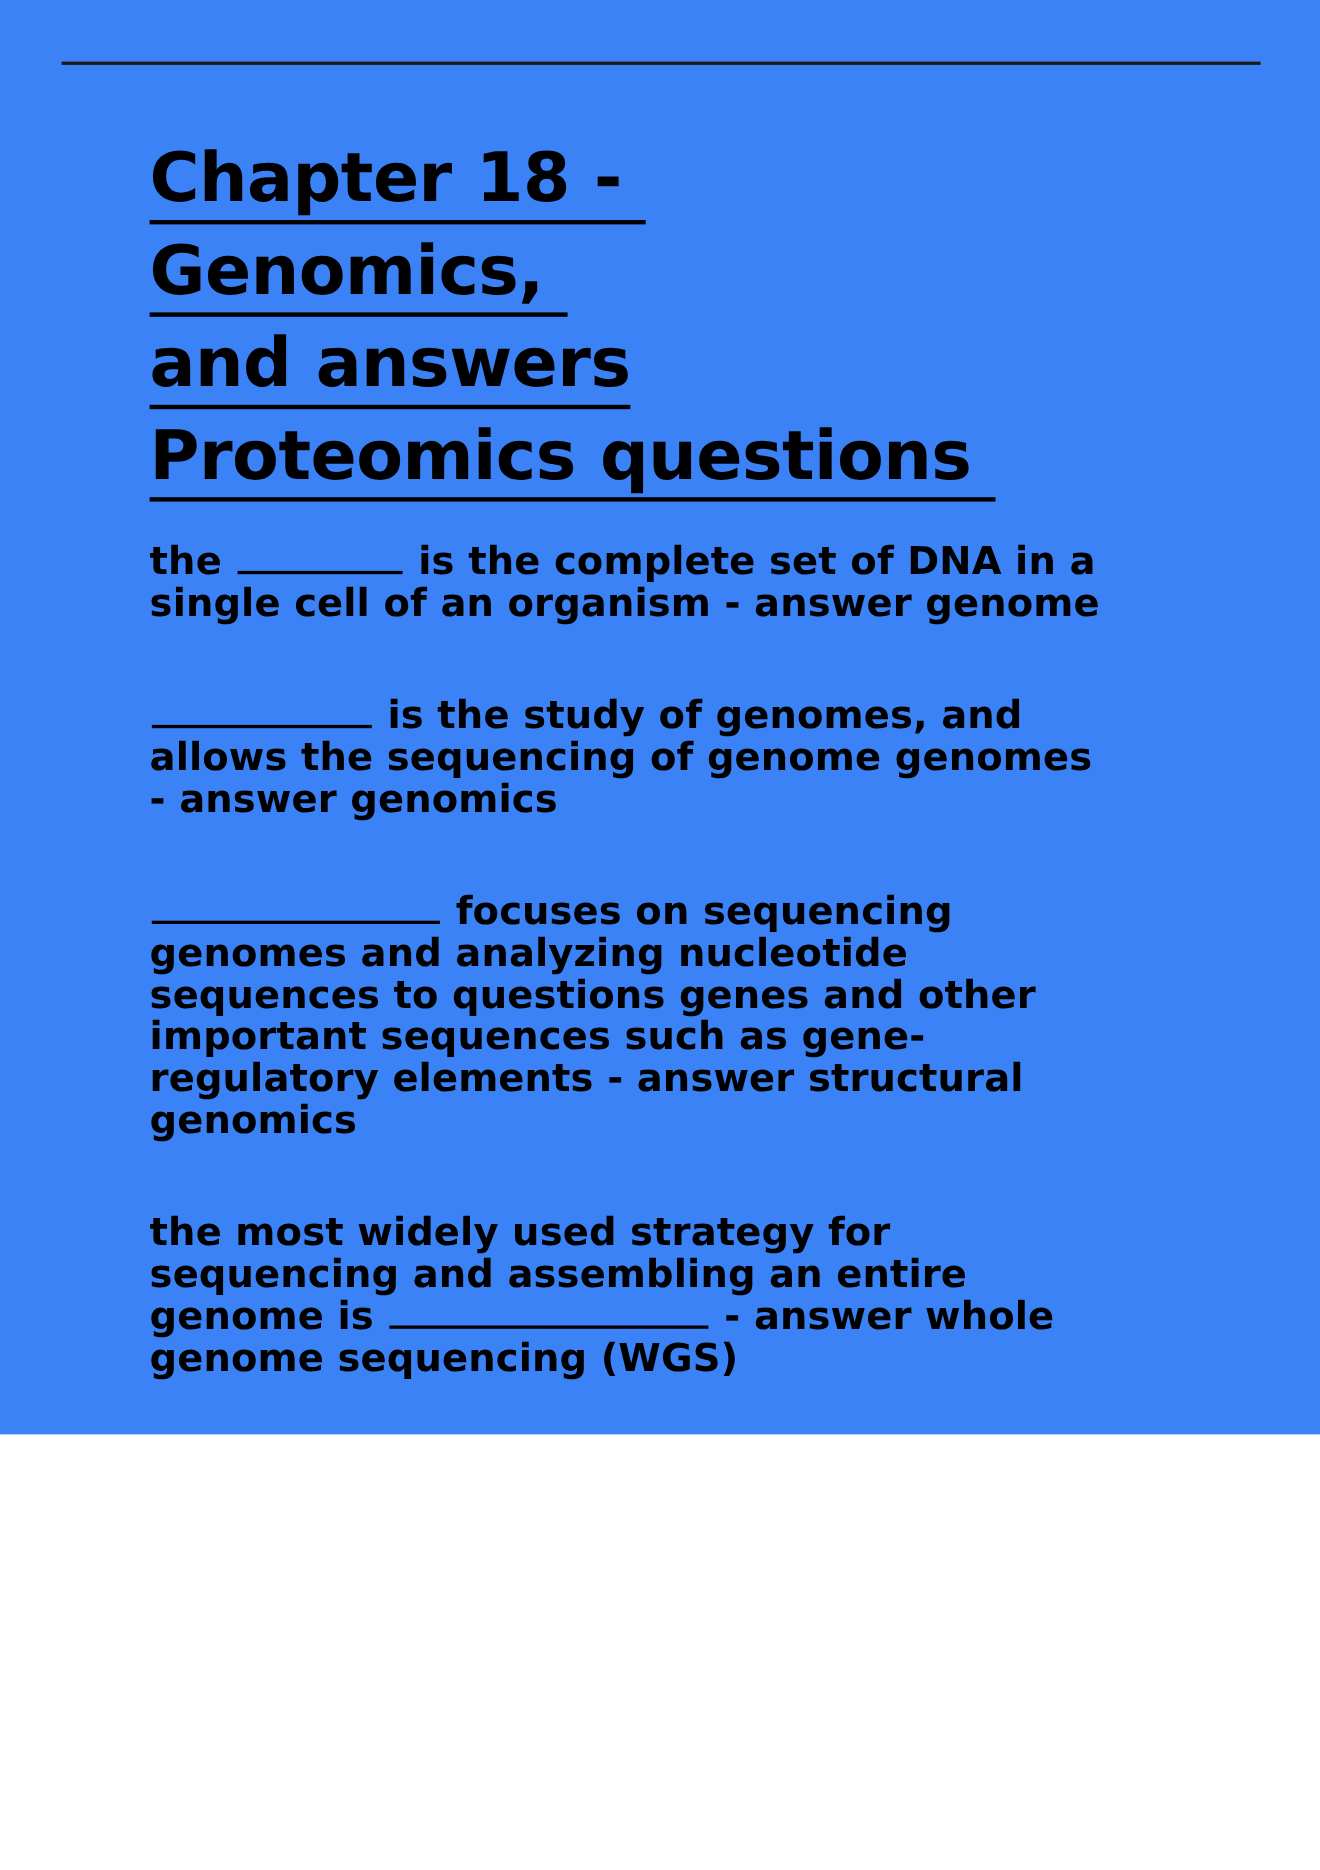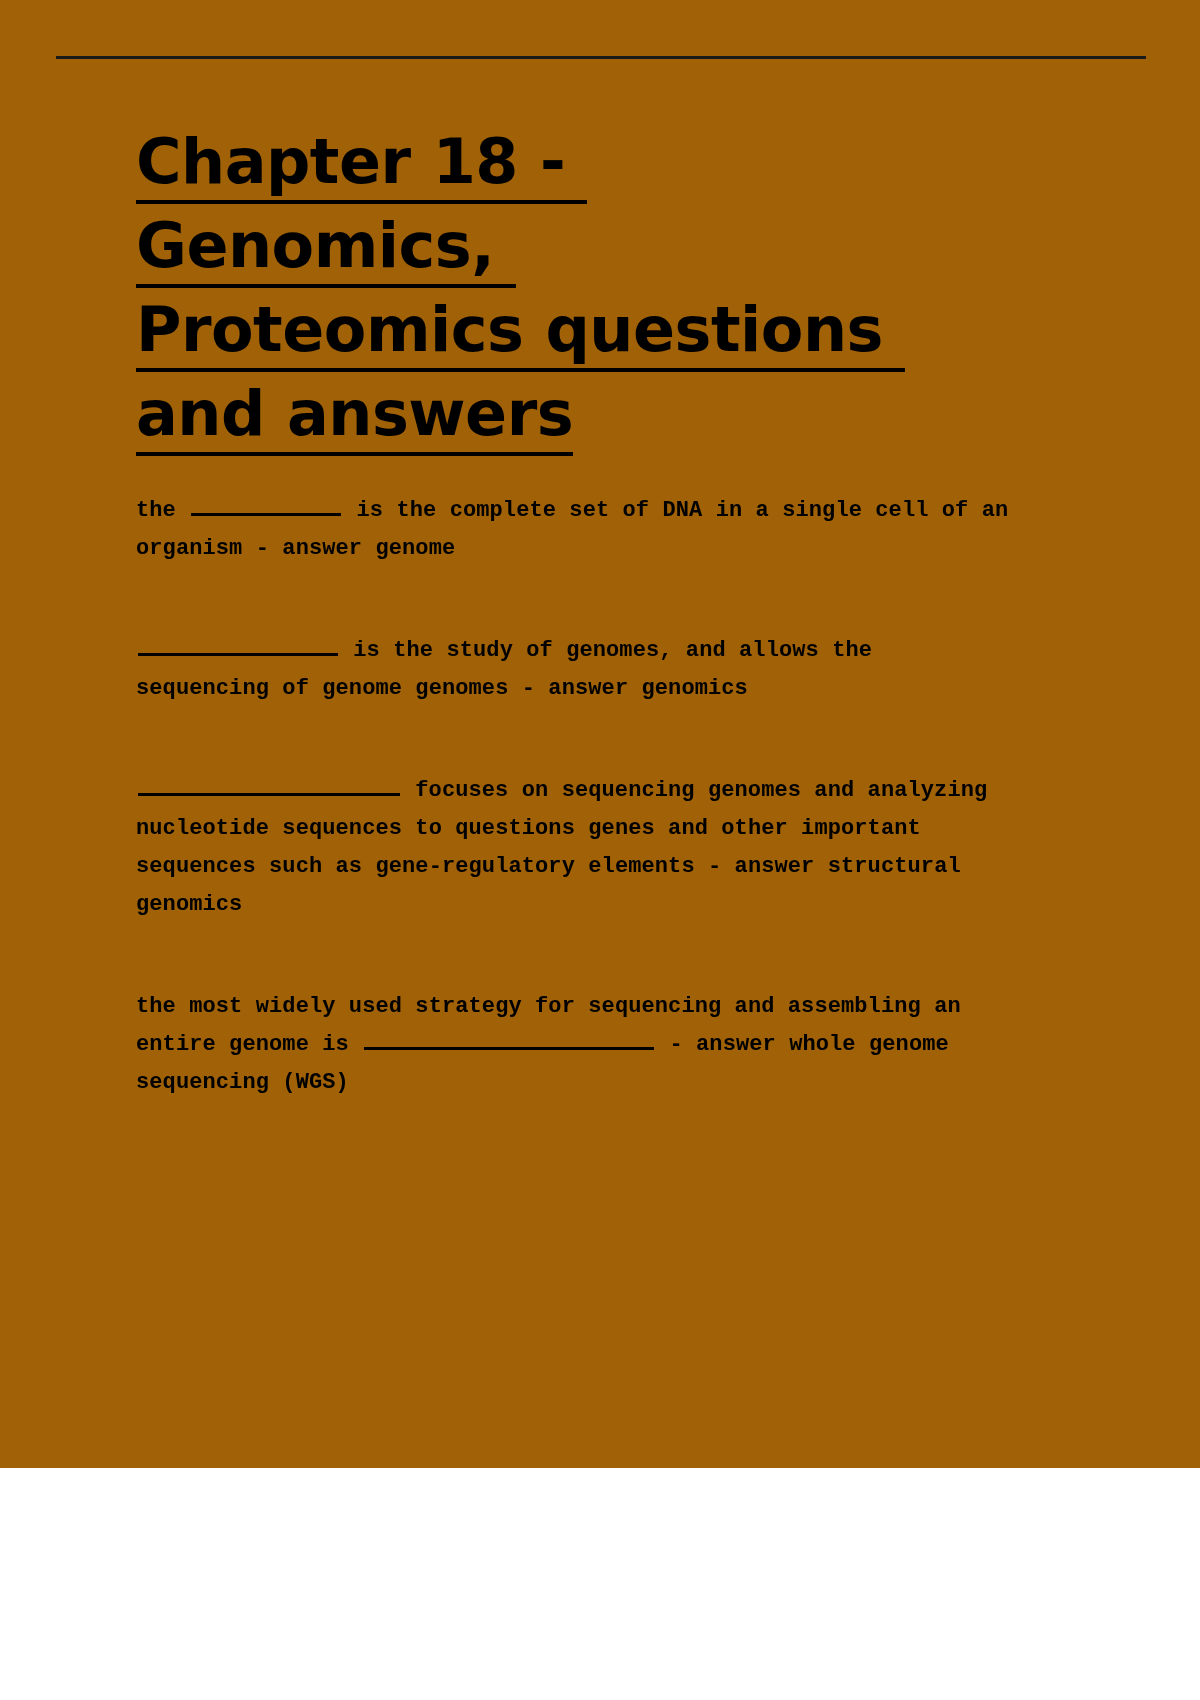--- a/index.html
+++ b/index.html
@@ -12,22 +12,22 @@
     width: 1200px;
     height: 1700px;
     font-family: "DejaVu Sans", sans-serif;
     color: #000000;
     -webkit-font-smoothing: antialiased;
   }
 
   .page {
     position: relative;
     width: 1200px;
-    height: 1468px;
-    background: #a16207;
+    height: 1304px;
+    background: #3b82f6;
     box-sizing: border-box;
     overflow: hidden;
   }
 
   
   .page-rule {
     position: absolute;
     left: 56px;
     width: 1090px;
     height: 0;
@@ -57,28 +57,27 @@
     white-space: pre;
   }
   .doc-title .tline > span {
     border-bottom: 4px solid #000;
     padding-bottom: 2px;
     display: inline;
   }
 
   
   .qa-block {
-    font-size: 22px;
+    font-size: 35px;
     line-height: 38px;
     font-weight: bold;
     letter-spacing: 0.1px;
     margin: 0;
     padding: 0;
     white-space: pre-wrap;
-    font-family: Liberation Mono, monospace;
   }
   .qa-block.first { margin-top: 36px; }
   .qa-spacer { height: 64px; }
 
   .blank {
     display: inline-block;
     border-bottom: 3px solid #000;
     vertical-align: baseline;
     height: 21px;
     margin: 0 2px;
@@ -93,22 +92,22 @@
 
 <div class="page">
 
   <div class="page-rule top"></div>
 
   <div class="content">
 
     <h1 class="doc-title">
       <span class="tline"><span>Chapter 18 - </span></span>
       <span class="tline"><span>Genomics, </span></span>
+      <span class="tline"><span>and answers</span></span>
       <span class="tline"><span>Proteomics questions </span></span>
-      <span class="tline"><span>and answers</span></span>
     </h1>
 
     <p class="qa-block first"><span>the </span><span class="blank b1"></span><span> is the complete set of DNA in a single cell of an organism - answer genome</span></p>
 
     <div class="qa-spacer"></div>
 
     <p class="qa-block"><span></span><span class="blank b2"></span><span> is the study of genomes, and allows the sequencing of genome genomes - answer genomics</span></p>
 
     <div class="qa-spacer"></div>
 

